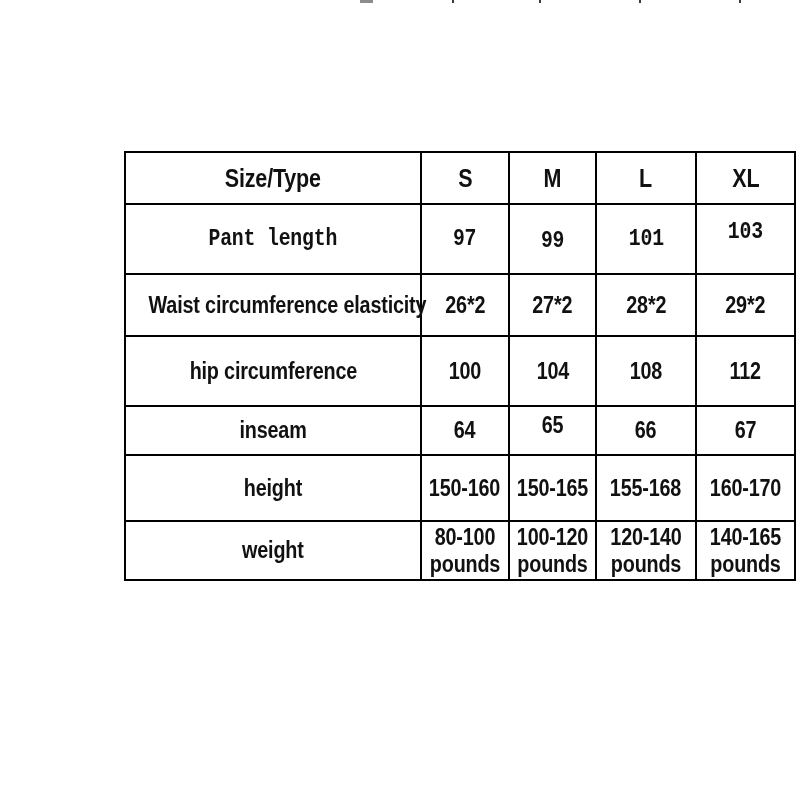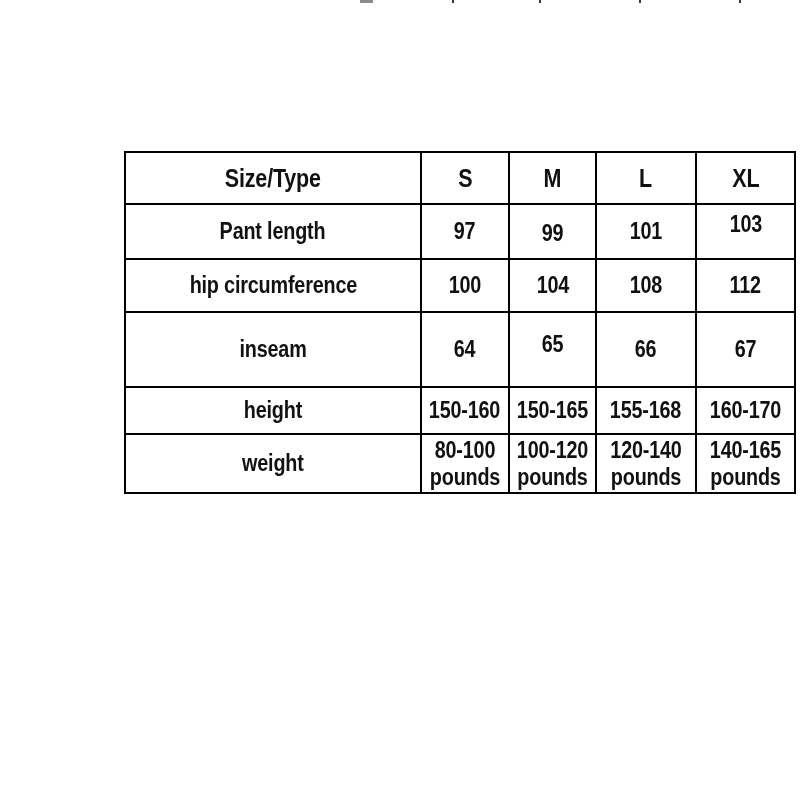--- a/index.html
+++ b/index.html
@@ -87,42 +87,49 @@
       <col style="width:99px">
     </colgroup>
     <tbody>
         <tr class="header-row" data-ri="0" style="height: 52px;">
           <td><span class="txt">Size/Type</span></td>
           <td><span class="txt">S</span></td>
           <td><span class="txt">M</span></td>
           <td><span class="txt">L</span></td>
           <td><span class="txt">XL</span></td>
         </tr>
-        <tr data-ri="1" style="height: 55px;">
+        <tr data-ri="1" style="height: 70px; font-family: Liberation Mono, monospace;">
           <td><span class="txt">Pant length</span></td>
           <td><span class="txt">97</span></td>
           <td><span class="txt">99</span></td>
           <td><span class="txt">101</span></td>
           <td><span class="txt">103</span></td>
         </tr>
-        <tr data-ri="3" style="height: 53px;">
+        <tr data-ri="2" style="height: 62px;">
+          <td><span class="txt">Waist circumference elasticity</span></td>
+          <td><span class="txt">26*2</span></td>
+          <td><span class="txt">27*2</span></td>
+          <td><span class="txt">28*2</span></td>
+          <td><span class="txt">29*2</span></td>
+        </tr>
+        <tr data-ri="3" style="height: 70px;">
           <td><span class="txt">hip circumference</span></td>
           <td><span class="txt">100</span></td>
           <td><span class="txt">104</span></td>
           <td><span class="txt">108</span></td>
           <td><span class="txt">112</span></td>
         </tr>
-        <tr data-ri="4" style="height: 75px;">
+        <tr data-ri="4" style="height: 49px;">
           <td><span class="txt">inseam</span></td>
           <td><span class="txt">64</span></td>
           <td><span class="txt">65</span></td>
           <td><span class="txt">66</span></td>
           <td><span class="txt">67</span></td>
         </tr>
-        <tr data-ri="6" style="height: 47px; border-radius: 6px;">
+        <tr data-ri="6" style="height: 66px; border-radius: 6px;">
           <td><span class="txt">height</span></td>
           <td><span class="txt">150-160</span></td>
           <td><span class="txt">150-165</span></td>
           <td><span class="txt">155-168</span></td>
           <td><span class="txt">160-170</span></td>
         </tr>
         <tr data-ri="7" style="height: 59px;">
           <td><span class="txt">weight</span></td>
           <td><span class="txt">80-100 pounds</span></td>
           <td><span class="txt">100-120 pounds</span></td>

